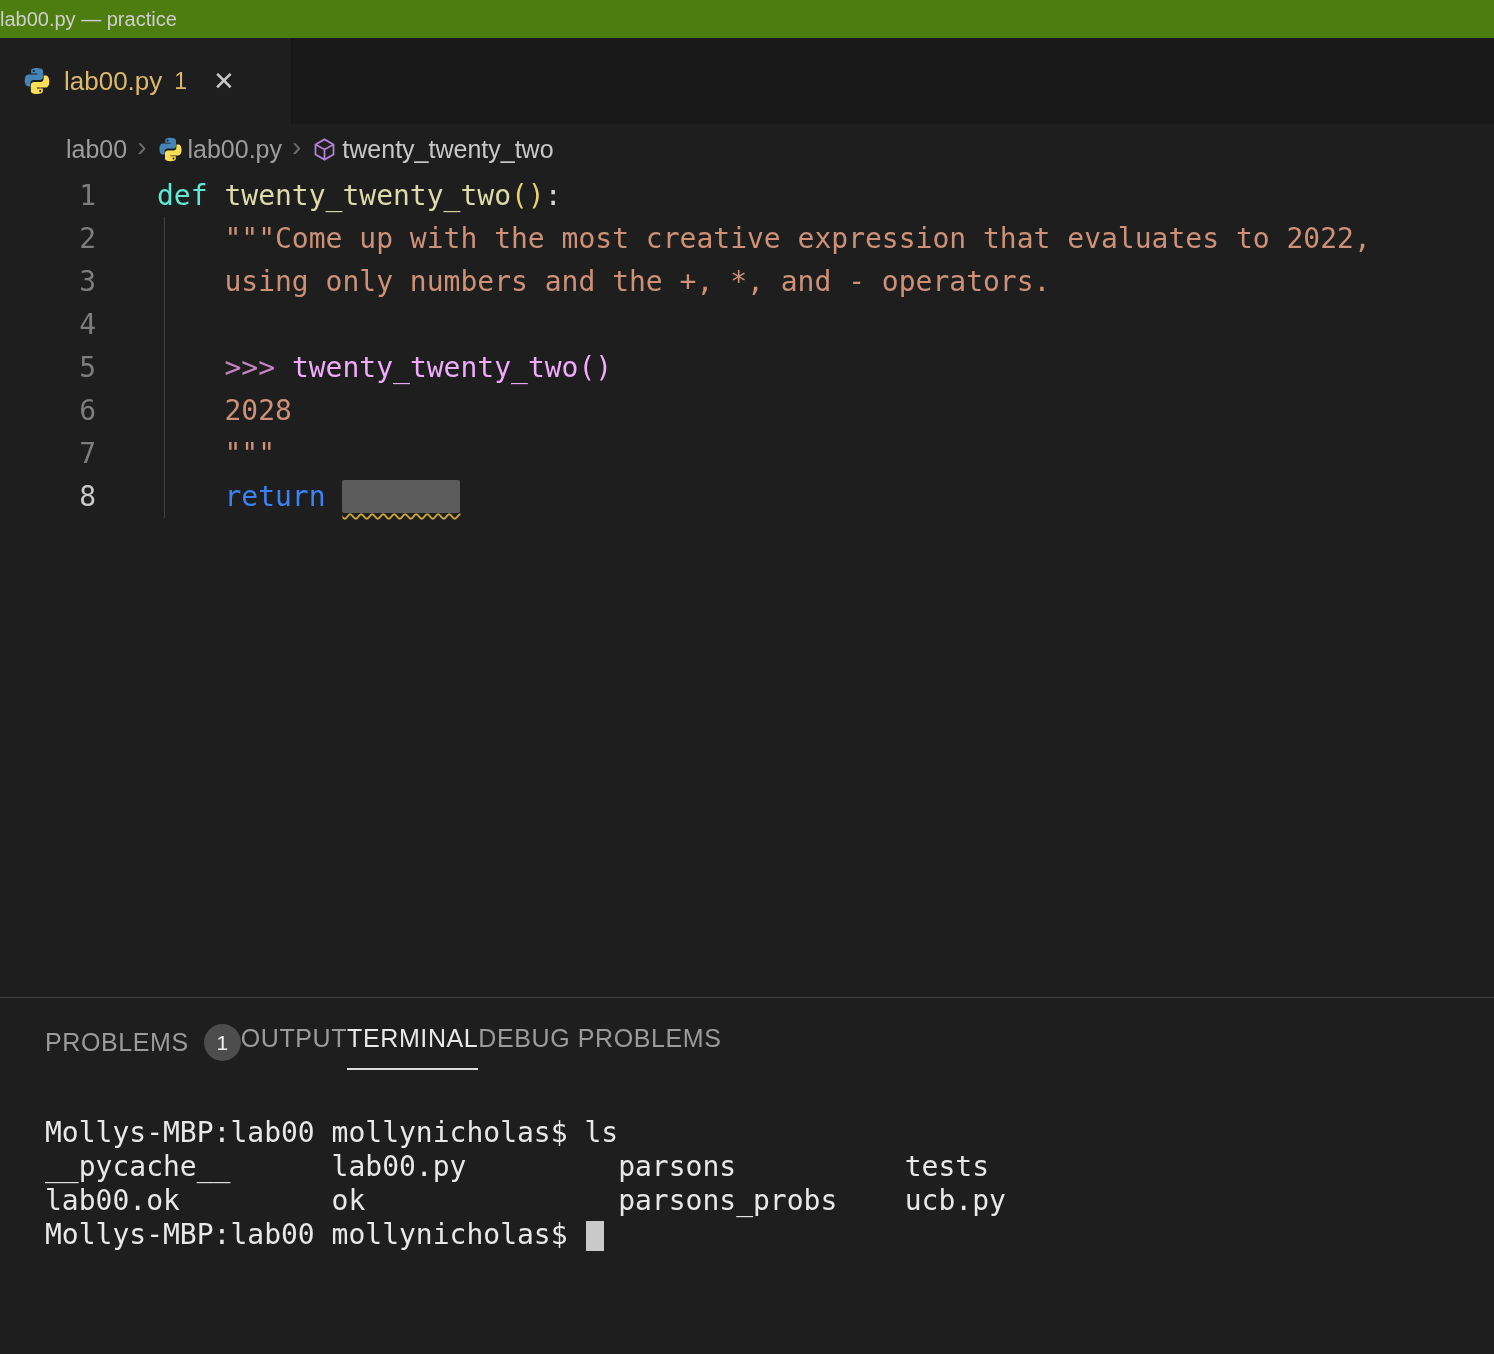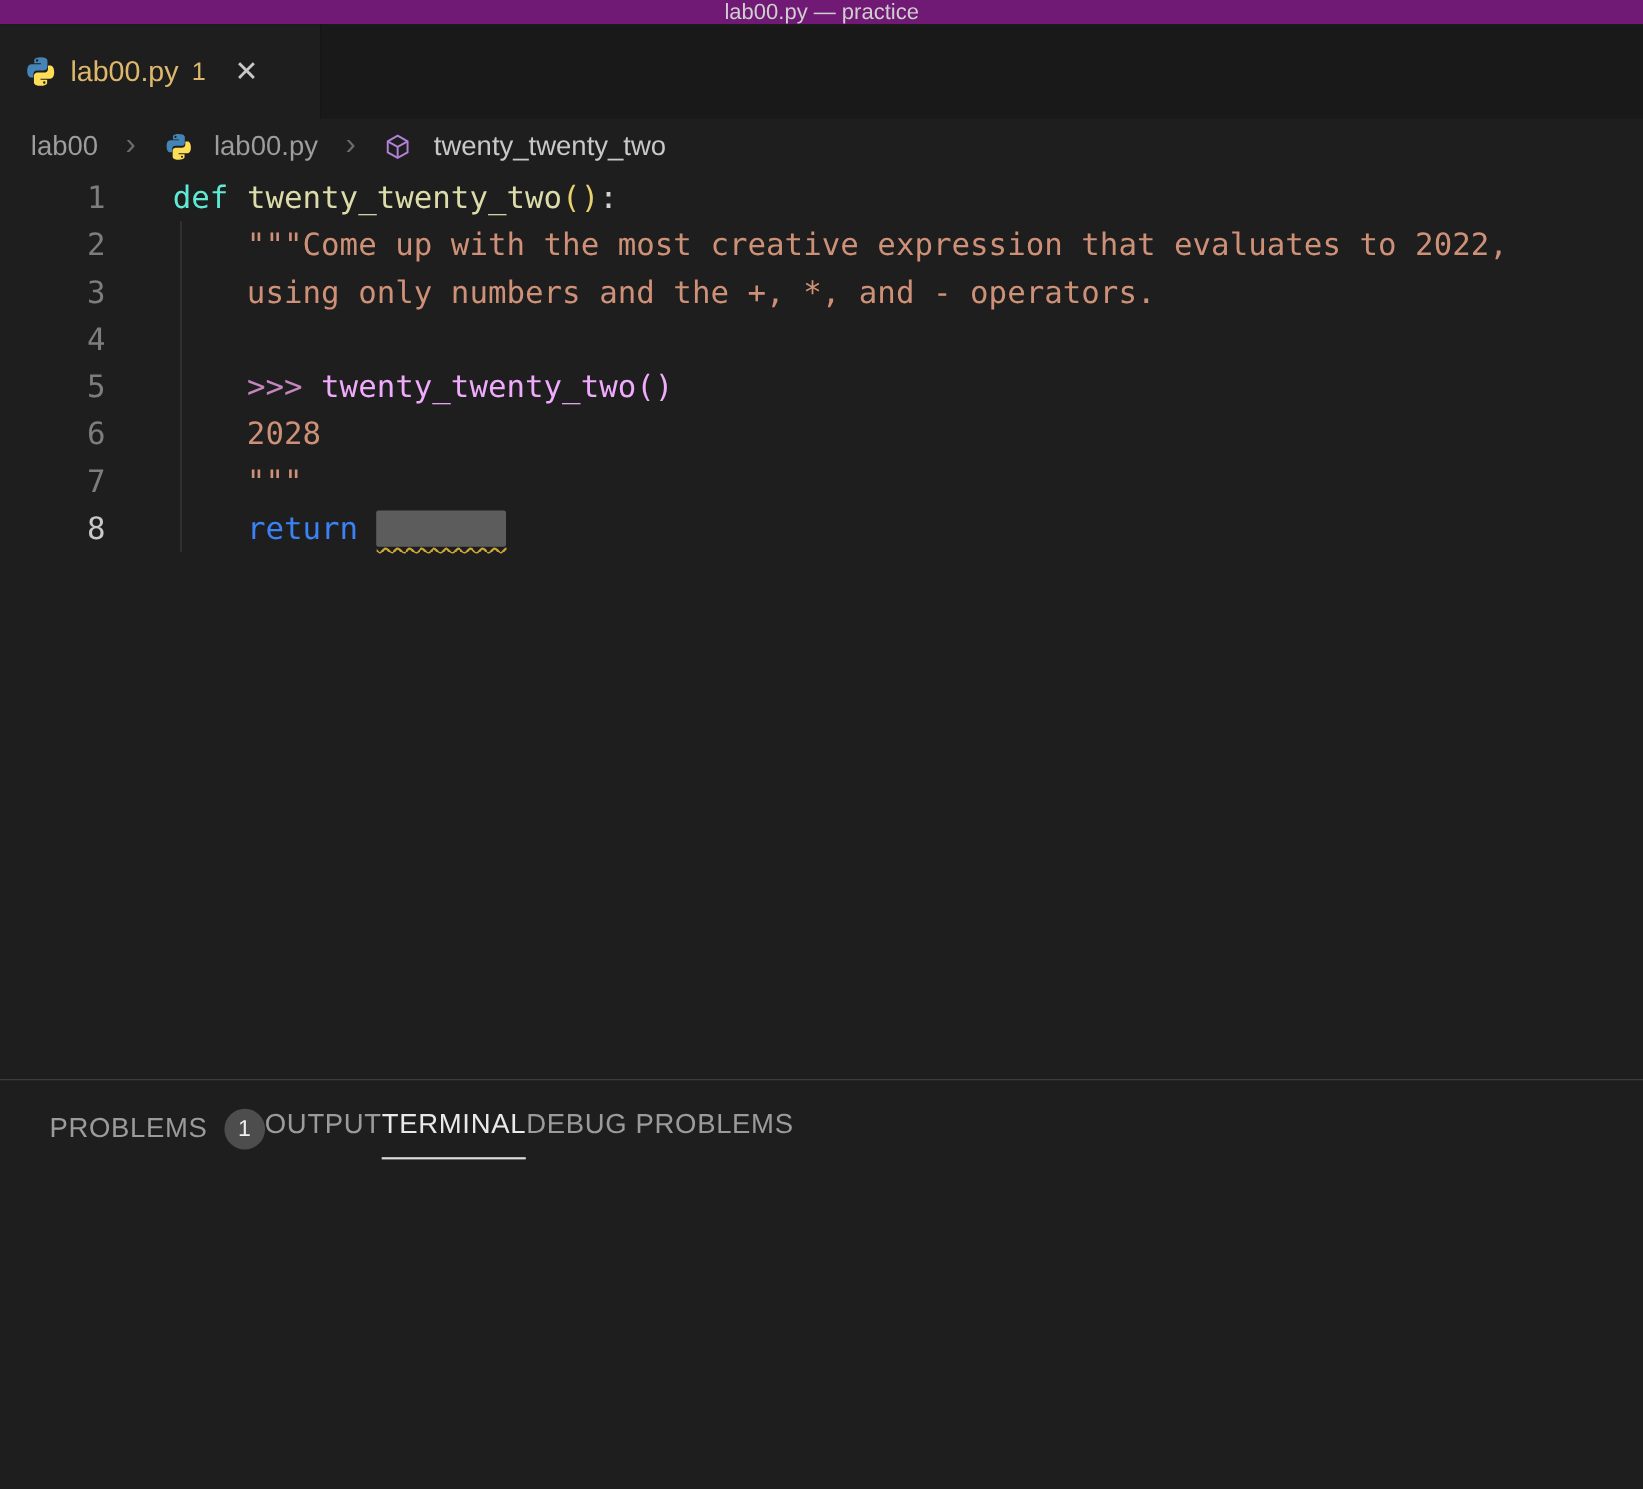--- a/index.html
+++ b/index.html
@@ -6,23 +6,23 @@
   html,body { width:1494px; height:1354px; overflow:hidden; }
   body {
     background:#1e1e1e;
     font-family:"Liberation Sans", sans-serif;
     color:#d4d4d4;
   }
   .window { width:1494px; height:1354px; display:flex; flex-direction:column; }
 
   
   .titlebar {
-    height:22px; flex:none;
-    background:#701a75;
-    display:flex; align-items:center; justify-content:center;
+    height:38px; flex:none;
+    background:#4d7c0f;
+    display:flex; align-items:center; 
     font-size:20px; color:#cfcfcf;
   }
 
   
   .tabstrip { height:86px; flex:none; background:#191919; display:flex; }
   .tab {
     width:292px; background:#1e1e1e;
     display:flex; align-items:center;
     padding:0 22px; gap:12px;
     border-right:1px solid #141414;
@@ -30,23 +30,24 @@
   }
   .tab-icon svg { width:30px; height:30px; display:block; }
   .tab-label { font-size:26px; color:#ddb86b; }
   .tab-badge { font-size:23px; color:#ddb86b; }
   .tab-close { margin-left:14px; font-size:26px; color:#c8c8c8; }
 
   
   .breadcrumb {
     height:50px; flex:none;
     display:flex; align-items:center;
-    padding-left:28px; gap:19px;
+    padding-left:50px; gap:4px;
     font-size:25px; color:#9d9d9d;
     background:#1e1e1e;
+    margin-left:16px;
   }
   .bc-sep { color:#6d6d6d; font-size:28px; margin:0 6px 4px 6px; }
   .bc-icon svg { width:27px; height:27px; display:block; }
   .bc-item { cursor:pointer; }
   .bc-current { color:#c8c8c8; }
 
   
   .editor {
     position:relative; flex:none; height:823px;
     font-family:"DejaVu Sans Mono","Liberation Mono",monospace;
@@ -167,15 +168,21 @@
         <div class="ptab">
           <span>OUTPUT</span>
         </div>
         <div class="ptab active">
           <span>TERMINAL</span>
         </div>
         <div class="ptab">
           <span>DEBUG PROBLEMS</span>
         </div>
       </div>
+    <div class="terminal" id="terminal-lines">
+        <div class="tline">Mollys-MBP:lab00 mollynicholas$ ls</div>
+        <div class="tline">__pycache__      lab00.py         parsons          tests</div>
+        <div class="tline">lab00.ok         ok               parsons_probs    ucb.py</div>
+        <div class="tline">Mollys-MBP:lab00 mollynicholas$ <span class="cursor"></span></div>
+      </div>
   </div>
 
 </div>
 
 </body></html>

